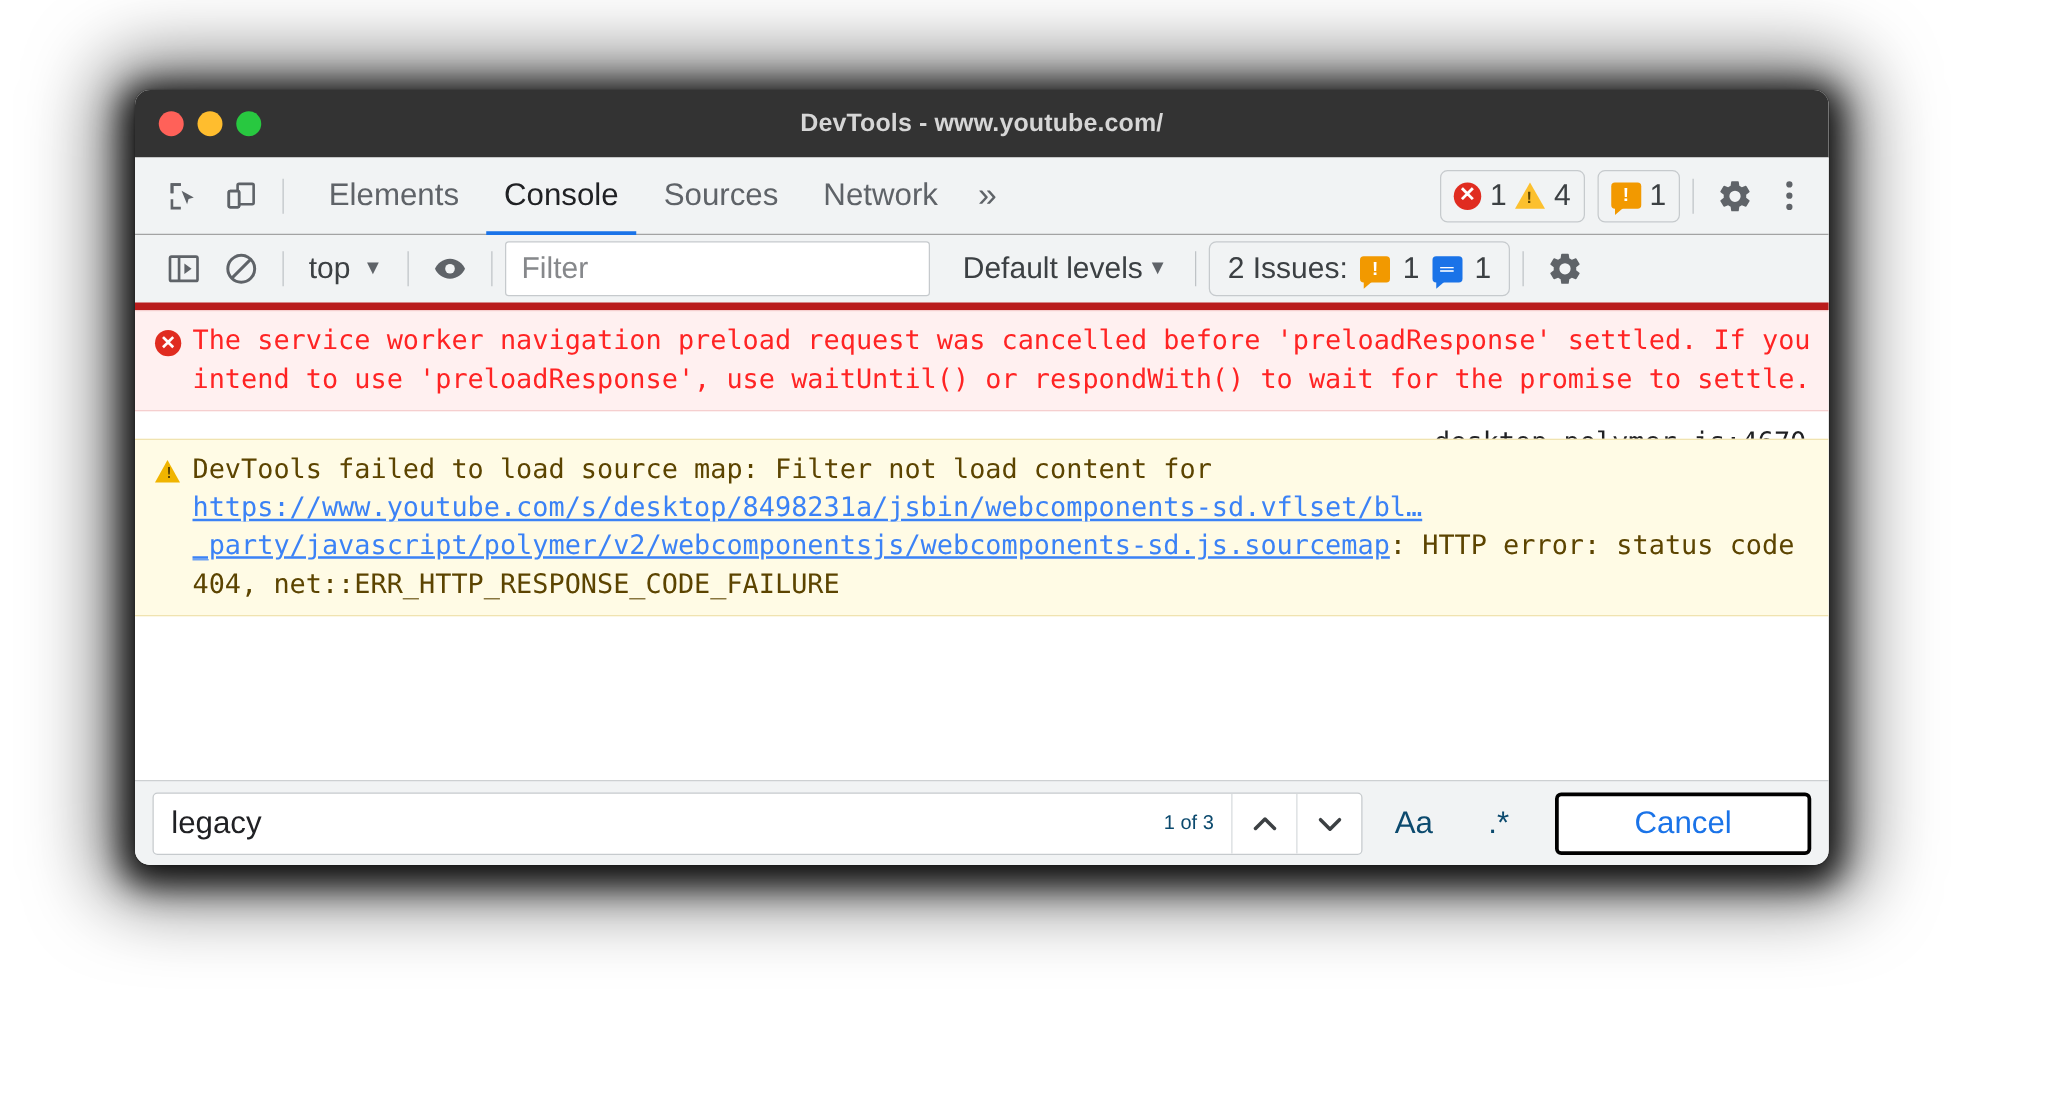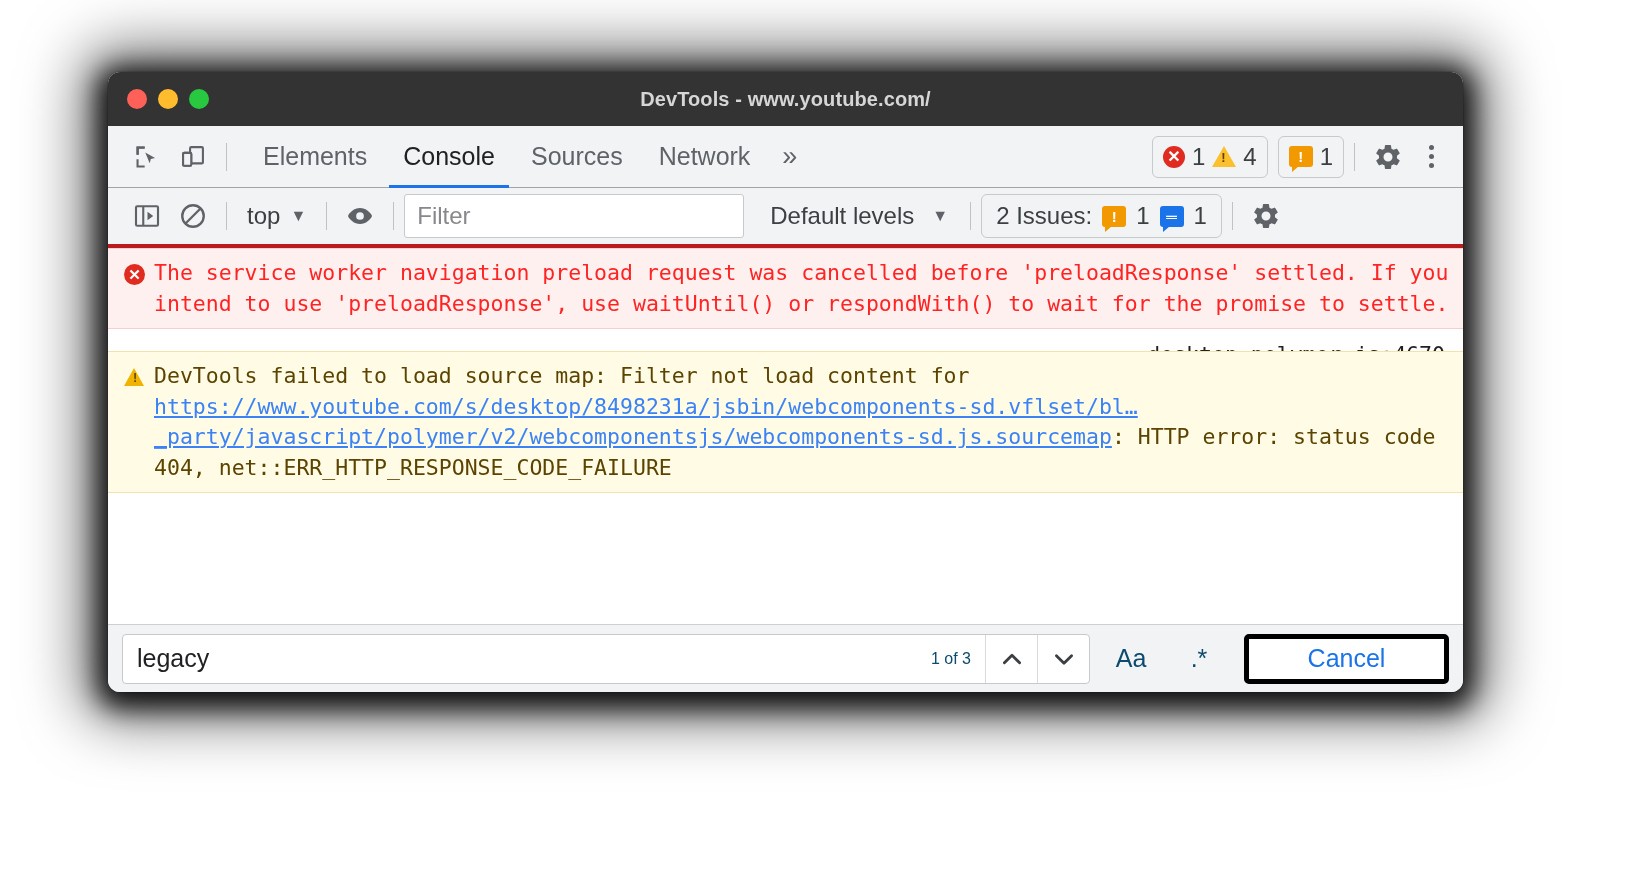--- a/index.html
+++ b/index.html
@@ -159,21 +159,21 @@
     display: flex; flex-direction: column; gap: 4px;
     align-items: center; justify-content: center;
     width: 40px; height: 42px; cursor: pointer;
   }
   .kebab i { width: 5px; height: 5px; border-radius: 50%; background: #5f6368; display: block; }
 
   
   .console-toolbar {
     height: 60px;
     background: #f1f3f4;
-    border-bottom: 4px solid #b91c1c;
+    border-bottom: 6px solid #b91c1c;
     display: flex;
     align-items: center;
     padding: 0 12px 0 16px;
     flex: 0 0 auto;
     gap: 0;
   }
   .ctx-select {
     display: flex; align-items: center; gap: 10px;
     font-size: 24px; color: #3c4043;
     padding: 0 10px; height: 42px; cursor: pointer;
@@ -187,21 +187,21 @@
     border-radius: 3px;
     background: #fff;
     font-size: 24px;
     color: #3c4043;
     padding: 0 12px;
     font-family: "Liberation Sans", sans-serif;
     outline: none;
   }
   .filter-input::placeholder { color: #86888b; }
   .levels {
-    display: flex; align-items: center; gap: 18px;
+    display: flex; align-items: center; gap: 4px;
     font-size: 24px; color: #3c4043;
     padding: 0 12px; height: 42px; cursor: pointer; margin-left: 14px;
     white-space: nowrap;
   }
   .issues-box {
     display: flex; align-items: center;
     border: 1px solid #c6cacd;
     border-radius: 6px;
     height: 44px;
     padding: 0 14px;
@@ -342,21 +342,21 @@
     margin-left: 14px;
     border-radius: 4px;
     cursor: pointer;
     font-family: "Liberation Sans", sans-serif;
   }
   .cancel-btn {
     height: 50px;
     min-width: 205px;
     margin-left: 18px;
     background: #fff;
-    border: 5px solid #000000;
+    border: 3px solid #000000;
     border-radius: 5px;
     color: #1a73e8;
     font-size: 25px;
     display: flex; align-items: center; justify-content: center;
     cursor: pointer;
     font-family: "Liberation Sans", sans-serif;
   }
   svg { display: block; }
 </style>
 </head>

